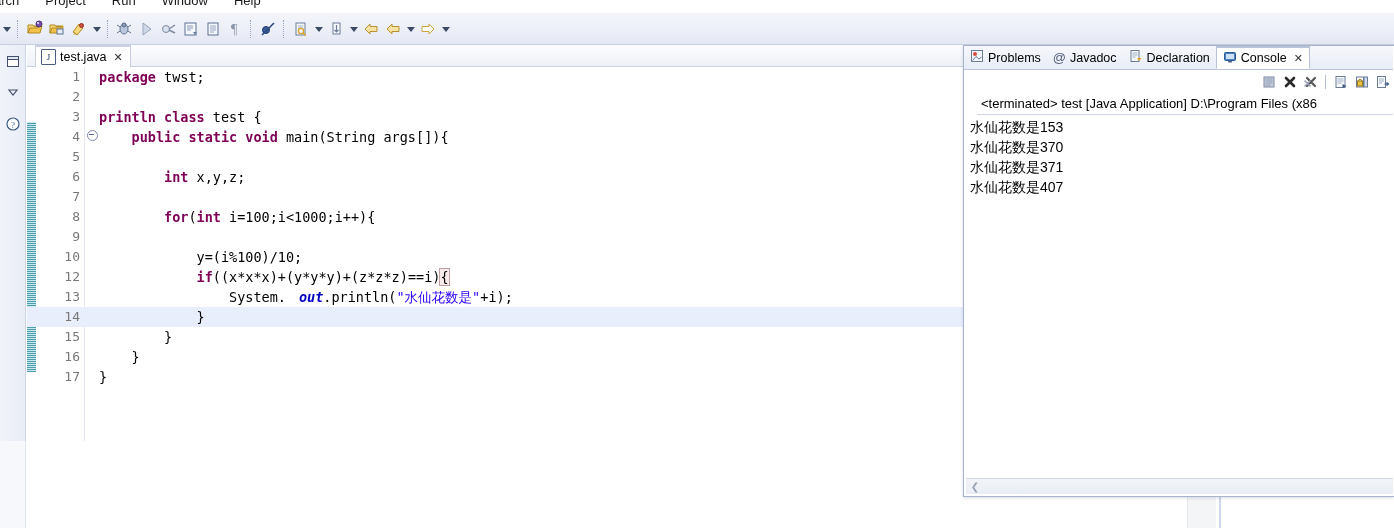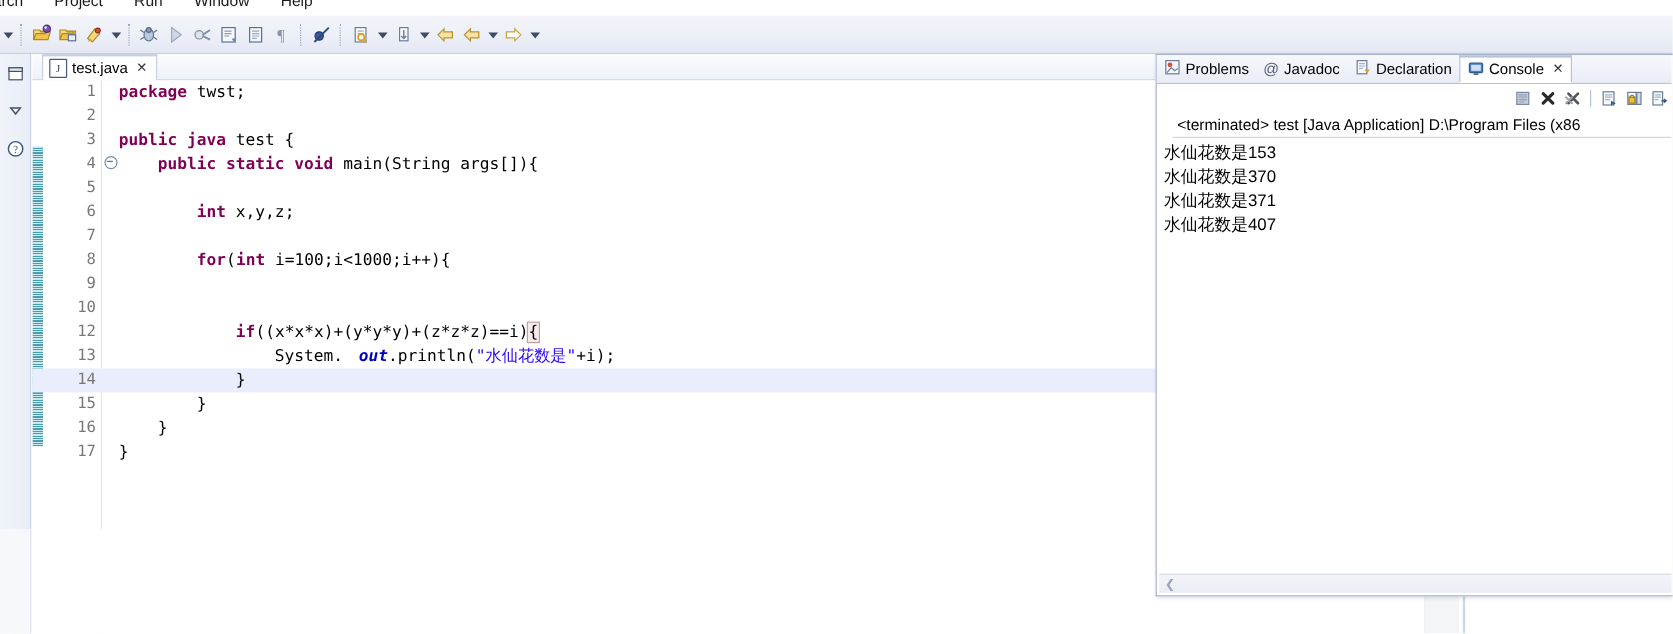--- a/index.html
+++ b/index.html
@@ -559,28 +559,28 @@
     </div>
   </div>
 
   <div id="code-surface">
     <div id="change-bar"></div>
     <div id="gutter"></div>
     <div id="fold-col"></div>
     <div class="code-lines" id="code-lines">
         <div class="code-line"><span class="ln">1</span><span class="fold"></span><span class="ctext"><span class="kw">package</span><span class="plain"> twst;</span></span></div>
         <div class="code-line"><span class="ln">2</span><span class="fold"></span><span class="ctext"><span class="plain"></span></span></div>
-        <div class="code-line"><span class="ln">3</span><span class="fold"></span><span class="ctext"><span class="kw">public java</span><span class="plain"> test {</span></span></div>
+        <div class="code-line"><span class="ln">3</span><span class="fold"></span><span class="ctext"><span class="kw">println class</span><span class="plain"> test {</span></span></div>
         <div class="code-line"><span class="ln">4</span><span class="fold"><span class="fold-minus"></span></span><span class="ctext"><span class="plain">    </span><span class="kw">public static void</span><span class="plain"> main(String args[]){</span></span></div>
         <div class="code-line"><span class="ln">5</span><span class="fold"></span><span class="ctext"><span class="plain"></span></span></div>
         <div class="code-line"><span class="ln">6</span><span class="fold"></span><span class="ctext"><span class="plain">        </span><span class="kw">int</span><span class="plain"> x,y,z;</span></span></div>
         <div class="code-line"><span class="ln">7</span><span class="fold"></span><span class="ctext"><span class="plain"></span></span></div>
         <div class="code-line"><span class="ln">8</span><span class="fold"></span><span class="ctext"><span class="plain">        </span><span class="kw">for</span><span class="plain">(</span><span class="kw">int</span><span class="plain"> i=100;i&lt;1000;i++){</span></span></div>
         <div class="code-line"><span class="ln">9</span><span class="fold"></span></div>
-        <div class="code-line"><span class="ln">10</span><span class="fold"></span></div>
+        <div class="code-line"><span class="ln">10</span><span class="fold"></span><span class="ctext"><span class="plain">            y=(i%100)/10;</span></span></div>
         <div class="code-line"><span class="ln">12</span><span class="fold"></span><span class="ctext"><span class="plain">            </span><span class="kw">if</span><span class="plain">((x*x*x)+(y*y*y)+(z*z*z)==i)</span><span class="bracket-hl">{</span></span></div>
         <div class="code-line"><span class="ln">13</span><span class="fold"></span><span class="ctext"><span class="plain">                System.</span><span class="fld">out</span><span class="plain">.println(</span><span class="str">"水仙花数是"</span><span class="plain">+i);</span></span></div>
         <div class="code-line current"><span class="ln">14</span><span class="fold"></span><span class="ctext"><span class="plain">            }</span></span></div>
         <div class="code-line"><span class="ln">15</span><span class="fold"></span><span class="ctext"><span class="plain">        }</span></span></div>
         <div class="code-line"><span class="ln">16</span><span class="fold"></span><span class="ctext"><span class="plain">    }</span></span></div>
         <div class="code-line"><span class="ln">17</span><span class="fold"></span><span class="ctext"><span class="plain">}</span></span></div>
       </div>
   </div>
 
 </div>

